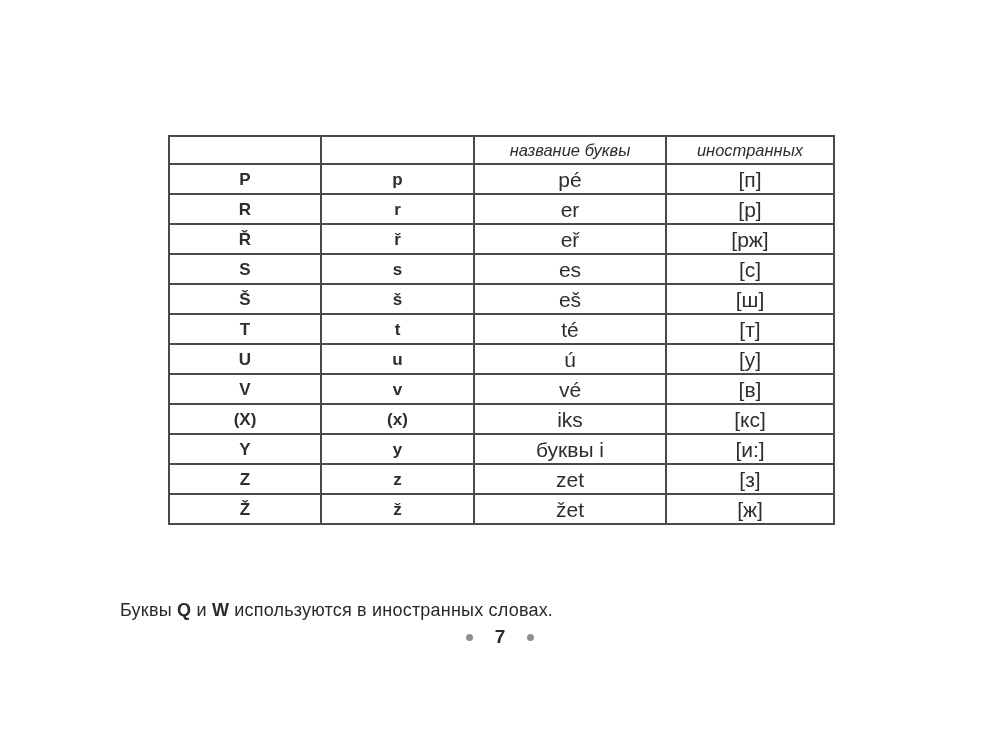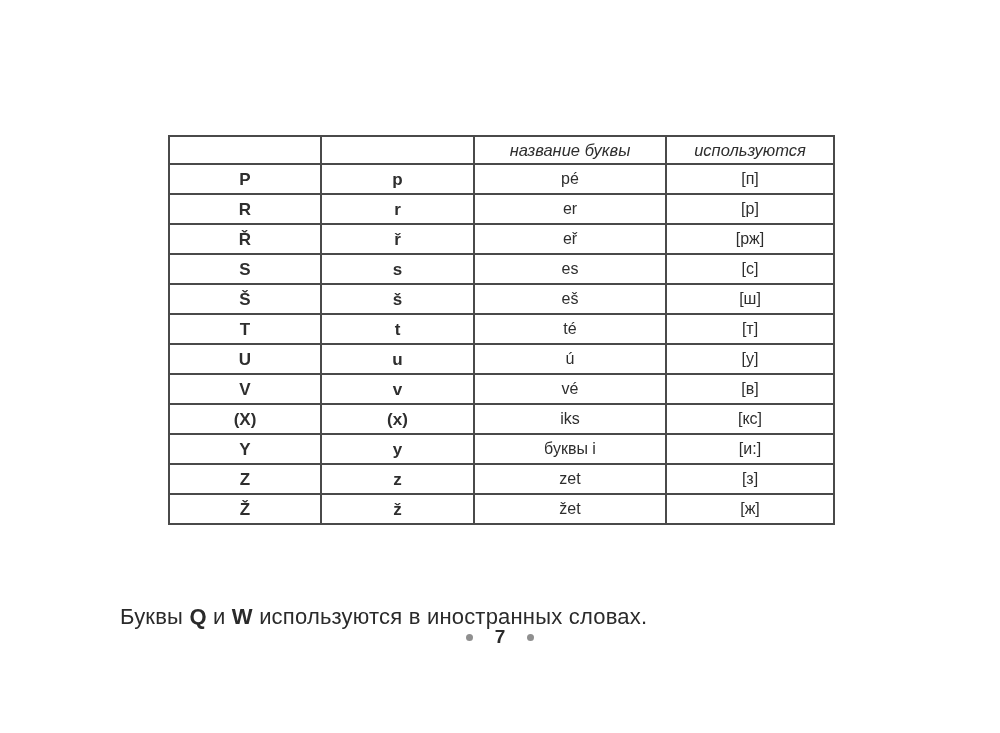--- a/index.html
+++ b/index.html
@@ -28,39 +28,39 @@
   table.alphabet col.c2 { width: 153px; }
   table.alphabet col.c3 { width: 192px; }
   table.alphabet col.c4 { width: 168px; }
   table.alphabet th,
   table.alphabet td {
     border: 2px solid #4a4a4a;
     text-align: center;
     vertical-align: middle;
     padding: 0;
     height: 28px;
-    font-size: 16px;
+    font-size: 21px;
     color: #2e2e2e;
     line-height: 1;
   }
   table.alphabet thead th {
     font-style: italic;
     font-weight: normal;
     font-size: 16.5px;
     height: 26px;
   }
   table.alphabet td.letter {
     font-weight: bold;
     font-size: 17px;
   }
   .note {
     position: absolute;
     left: 120px;
     top: 582px;
-    font-size: 22px;
+    font-size: 18px;
     color: #2a2a2a;
     letter-spacing: 0.2px;
   }
   .note b { font-weight: bold; }
   .footer {
     position: absolute;
     left: 0;
     top: 626px;
     width: 100%;
     display: flex;
@@ -90,21 +90,21 @@
       <col class="c1">
         <col class="c2">
         <col class="c3">
         <col class="c4">
     </colgroup>
     <thead>
       <tr>
         <th></th>
         <th></th>
         <th>название буквы</th>
-        <th>используются</th>
+        <th>иностранных</th>
       </tr>
     </thead>
     <tbody>
       <tr>
         <td class="letter">P</td>
         <td class="letter">p</td>
         <td>pé</td>
         <td>[п]</td>
       </tr>
       <tr>

